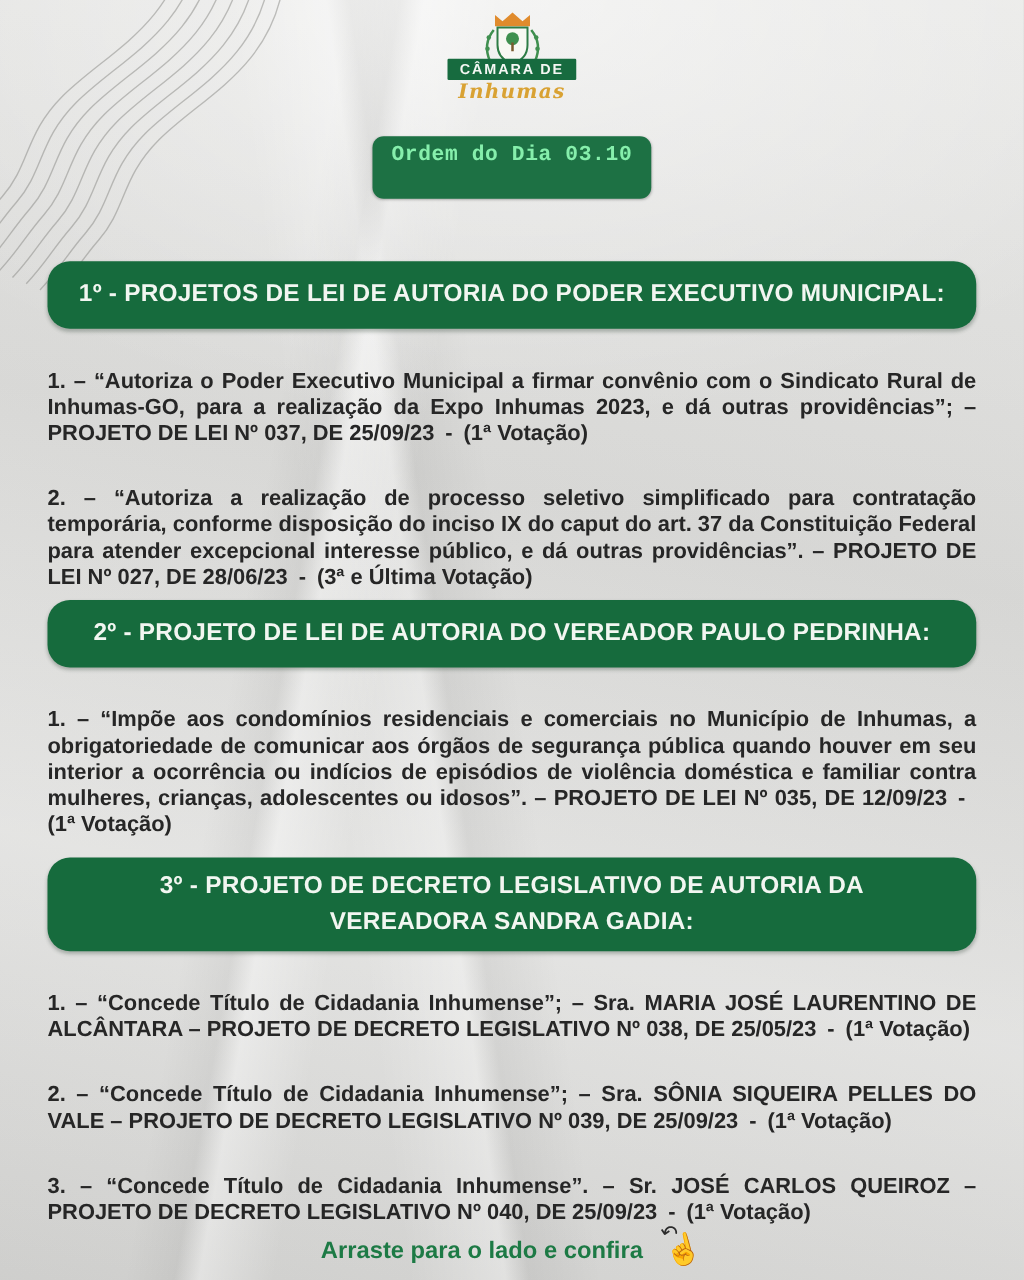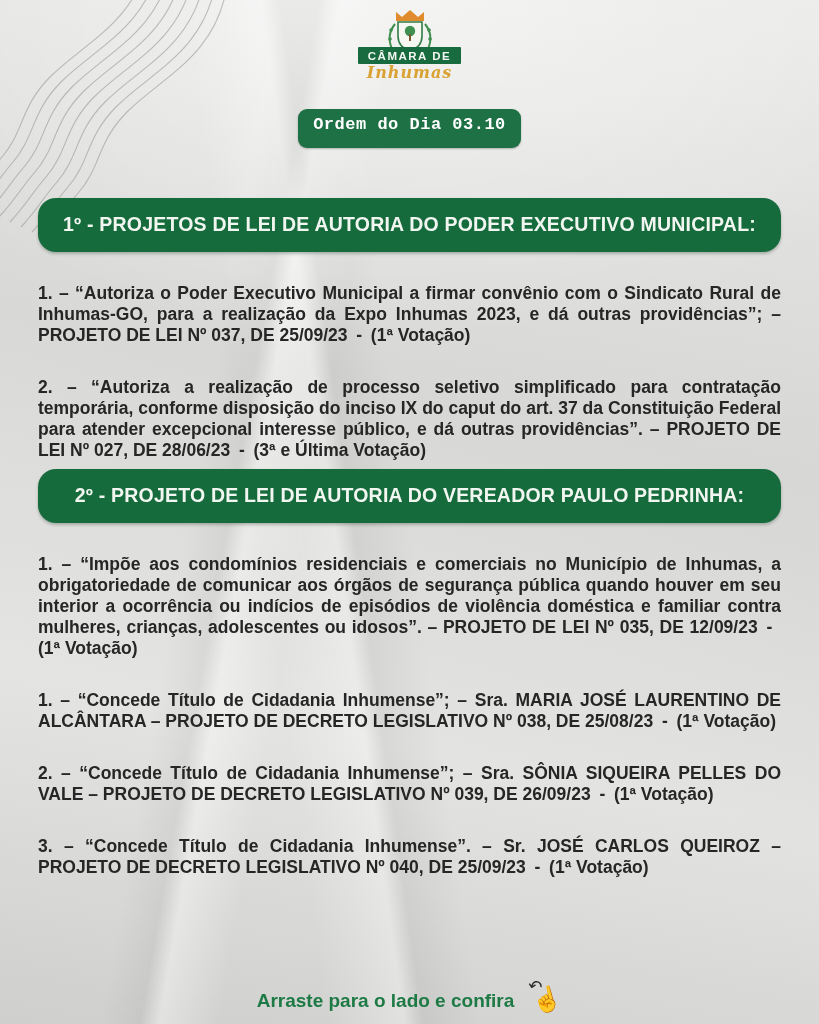--- a/index.html
+++ b/index.html
@@ -29,24 +29,24 @@
     font-size:11.5px; font-weight:bold; letter-spacing:1.5px;
     padding:3px 10px 2px; border-radius:1px;
   }
   .logo-script{
     font-family:"DejaVu Serif", serif; font-style:italic; font-weight:bold;
     color:#d9a233; font-size:16px; margin-top:-1px; letter-spacing:1px;
   }
 
   .pill{
     width:max-content; margin:27px auto 0;
-    background:#1d7144; color:#ffffff;
+    background:#1d7144; color:#86efac;
     font-family:"Liberation Mono", monospace; font-weight:bold;
     font-size:17px; letter-spacing:.5px;
-    padding:6px 15px 14px; border-radius:9px;
+    padding:6px 15px 25px; border-radius:9px;
     box-shadow:0 1px 2px rgba(0,0,0,.25);
   }
 
   main{ position:relative; padding:0 38px; }
   .banner{
     background:#166b3d; border-radius:18px;
     min-height:54px; display:flex; align-items:center; justify-content:center;
     box-shadow:0 2px 3px rgba(40,60,45,.3);
     padding:8px 12px;
   }
@@ -127,23 +127,26 @@
     <section class="sec-2">
       <div class="banner">
         <span>2º - PROJETO DE LEI DE AUTORIA DO VEREADOR PAULO PEDRINHA:</span>
       </div>
       <div class="items">
         <p>1. – “Impõe aos condomínios residenciais e comerciais no Município de Inhumas, a obrigatoriedade de comunicar aos órgãos de segurança pública quando houver em seu interior a ocorrência ou indícios de episódios de violência doméstica e familiar contra mulheres, crianças, adolescentes ou idosos”. – PROJETO DE LEI Nº 035, DE 12/09/23 - (1ª Votação)</p>
       </div>
     </section>
 
     <section class="sec-3">
+      <div class="banner banner-wrap">
+        <span>3º - PROJETO DE DECRETO LEGISLATIVO DE AUTORIA DA VEREADORA SANDRA GADIA:</span>
+      </div>
       <div class="items">
-        <p>1. – “Concede Título de Cidadania Inhumense”; – Sra. MARIA JOSÉ LAURENTINO DE ALCÂNTARA – PROJETO DE DECRETO LEGISLATIVO Nº 038, DE 25/08/23 - (1ª Votação)</p>
-        <p>2. – “Concede Título de Cidadania Inhumense”; – Sra. SÔNIA SIQUEIRA PELLES DO VALE – PROJETO DE DECRETO LEGISLATIVO Nº 039, DE 26/09/23 - (1ª Votação)</p>
+        <p>1. – “Concede Título de Cidadania Inhumense”; – Sra. MARIA JOSÉ LAURENTINO DE ALCÂNTARA – PROJETO DE DECRETO LEGISLATIVO Nº 038, DE 25/05/23 - (1ª Votação)</p>
+        <p>2. – “Concede Título de Cidadania Inhumense”; – Sra. SÔNIA SIQUEIRA PELLES DO VALE – PROJETO DE DECRETO LEGISLATIVO Nº 039, DE 25/09/23 - (1ª Votação)</p>
         <p>3. – “Concede Título de Cidadania Inhumense”. – Sr. JOSÉ CARLOS QUEIROZ – PROJETO DE DECRETO LEGISLATIVO Nº 040, DE 25/09/23 - (1ª Votação)</p>
       </div>
     </section>
 
   </main>
 
   <footer>
     <span class="swipe-hint">Arraste para o lado e confira</span>
     <span class="swipe-icon">
       <span class="arrow">↶</span>

